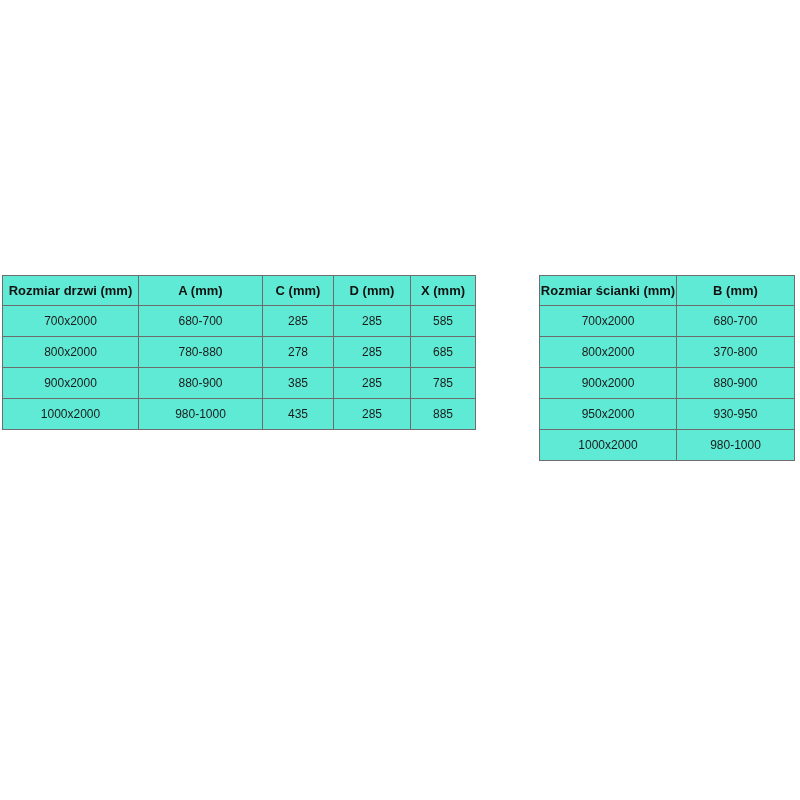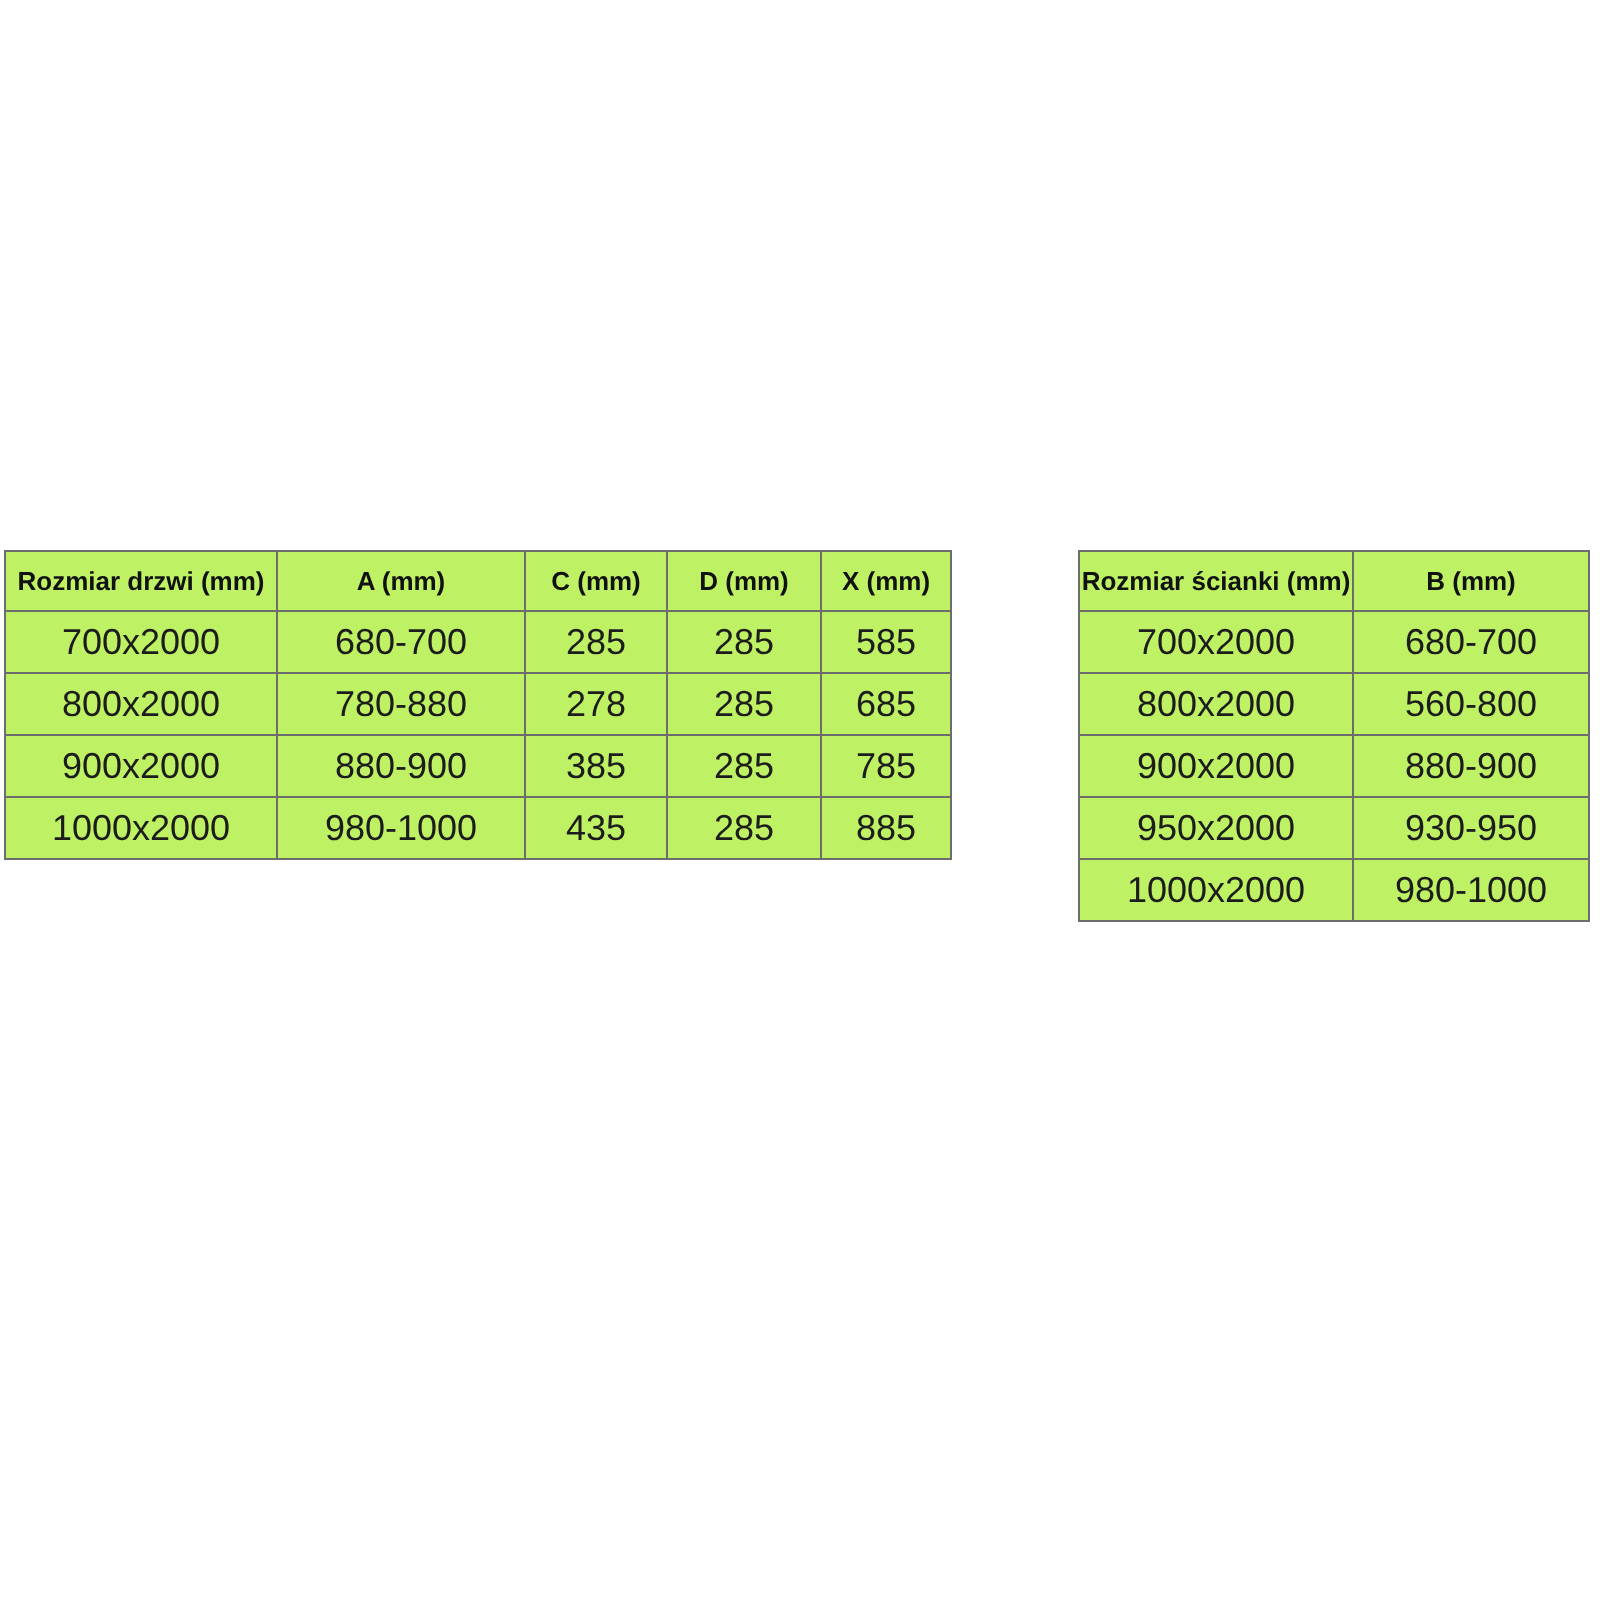--- a/index.html
+++ b/index.html
@@ -14,38 +14,38 @@
     position: relative;
     width: 800px;
     height: 800px;
     background: #ffffff;
     overflow: hidden;
   }
   table.spec {
     position: absolute;
     border-collapse: collapse;
     table-layout: fixed;
-    background: #bef264;
+    background: #5eead4;
     color: #1c1c1c;
   }
   table.spec th, table.spec td {
     border: 1px solid #6d6d6d;
     text-align: center;
     vertical-align: middle;
     padding: 0;
     overflow: hidden;
     white-space: nowrap;
   }
   table.spec th {
     font-size: 13px;
     font-weight: bold;
     color: #111111;
   }
   table.spec td {
-    font-size: 18px;
+    font-size: 12px;
     font-weight: normal;
   }
   table.spec thead tr { height: 30px; }
   table.spec tbody tr { height: 31px; }
 
   #doors-table {
     left: 2px;
     top: 275px;
     width: 473px;
   }
@@ -120,21 +120,21 @@
         <th>B (mm)</th>
       </tr>
     </thead>
     <tbody>
       <tr>
         <td>700x2000</td>
         <td>680-700</td>
       </tr>
       <tr>
         <td>800x2000</td>
-        <td>560-800</td>
+        <td>370-800</td>
       </tr>
       <tr>
         <td>900x2000</td>
         <td>880-900</td>
       </tr>
       <tr>
         <td>950x2000</td>
         <td>930-950</td>
       </tr>
       <tr>

